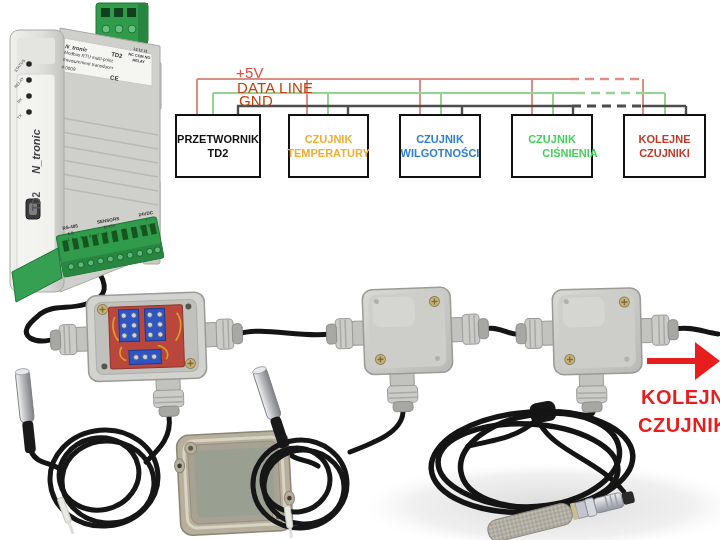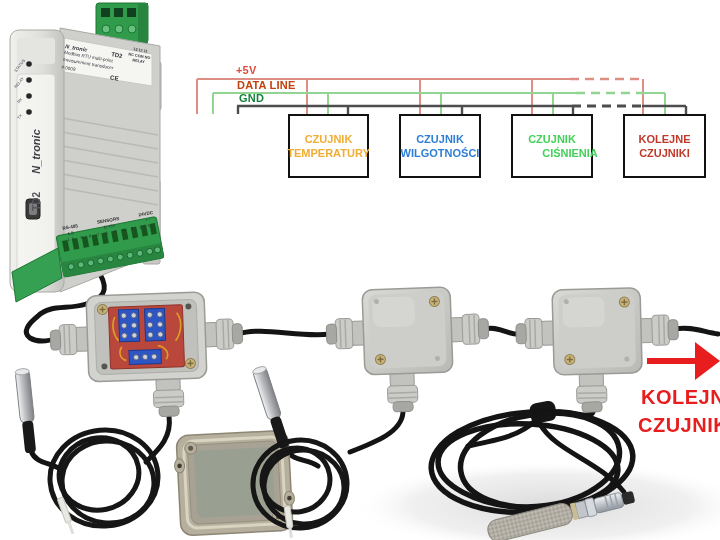--- a/index.html
+++ b/index.html
@@ -4,21 +4,21 @@
 <style>
   html,body{margin:0;padding:0;background:#fff;}
   #stage{position:relative;width:720px;height:540px;background:#ffffff;overflow:hidden;
          font-family:"Liberation Sans", sans-serif;}
   #scene{position:absolute;left:0;top:0;z-index:1;}
   
   .dbox{position:absolute;z-index:2;top:114px;height:64px;box-sizing:border-box;
         border:2px solid #111;background:#fff;display:flex;flex-direction:column;
         align-items:center;justify-content:center;text-align:center;
         font-weight:700;font-size:11px;line-height:1.3;}
-  .wire-label{position:absolute;z-index:2;font-size:11px;font-weight:700;letter-spacing:.2px;}
+  .wire-label{position:absolute;z-index:2;font-size:15px;font-weight:400;letter-spacing:.2px;}
   .callout-line{position:absolute;z-index:2;font-size:20px;font-weight:700;letter-spacing:.5px;}
   
   .dev-label{position:absolute;z-index:2;transform-origin:0 0;color:#33343a;}
   .lbl-main{left:66px;top:42px;width:58px;transform:rotate(10deg);font-size:4.6px;line-height:1.35;}
   .lbl-main .row1{display:flex;justify-content:space-between;align-items:baseline;font-weight:700;}
   .lbl-main .brand{font-style:italic;font-size:5.5px;}
   .lbl-main .model{font-size:6px;}
   .lbl-main .row4{display:flex;justify-content:space-between;margin-top:2px;}
   .lbl-main .ce{font-size:6px;font-weight:700;}
   .lbl-relay{left:127px;top:46px;width:28px;transform:rotate(10deg);font-size:3.8px;
@@ -338,40 +338,44 @@
     <rect x="-62" y="-8.5" width="5" height="17" fill="#cbbd93"></rect>
     <rect x="-148" y="-11" width="86" height="22" rx="10" fill="url(#sinterPat)" stroke="#8a867e" stroke-width="1"></rect>
   </g>
 
   <g>
     <line x1="647" y1="361" x2="695" y2="361" stroke="#e81e1e" stroke-width="6"></line>
     <polygon points="695,342 720,361 695,380" fill="#e81e1e"></polygon>
   </g>
 </svg>
 
+<div class="dbox" style="left:175px;width:86px">
+  <span style="color: rgb(17, 17, 17);">PRZETWORNIK</span>
+  <span style="color: rgb(17, 17, 17);">TD2</span>
+</div>
 <div class="dbox" style="left:288px;width:81px">
   <span style="color: rgb(240, 173, 51);">CZUJNIK</span>
   <span style="color: rgb(240, 173, 51);">TEMPERATURY</span>
 </div>
 <div class="dbox" style="left:399px;width:82px">
   <span style="color: rgb(46, 126, 212);">CZUJNIK</span>
   <span style="color: rgb(46, 126, 212);">WILGOTNOŚCI</span>
 </div>
 <div class="dbox" style="left:511px;width:82px">
   <span style="color: rgb(68, 208, 90);">CZUJNIK</span>
   <span style="color: rgb(68, 208, 90); margin-left: 36px;">CIŚNIENIA</span>
 </div>
 <div class="dbox" style="left:623px;width:83px">
   <span style="color: rgb(191, 58, 42);">KOLEJNE</span>
   <span style="color: rgb(191, 58, 42);">CZUJNIKI</span>
 </div>
 
 <span class="wire-label" style="left: 236px; top: 64px; color: rgb(224, 75, 60);">+5V</span>
 <span class="wire-label" style="left: 237px; top: 79px; color: #c2410c;">DATA LINE</span>
-<span class="wire-label" style="left: 239px; top: 92px; color: #15803d;">GND</span>
+<span class="wire-label" style="left: 239px; top: 92px; color: #c2410c;">GND</span>
 
 <span class="callout-line" style="left: 641px; top: 386px; color: rgb(232, 30, 30);">KOLEJNE</span>
 <span class="callout-line" style="left: 638px; top: 414px; color: rgb(232, 30, 30);">CZUJNIKI</span>
 
 <div class="dev-label lbl-main">
   <div class="row1">
     <span class="brand">N_tronic</span>
     <span class="model">TD2</span>
   </div>
   <div>Modbus RTU multi-point</div>

